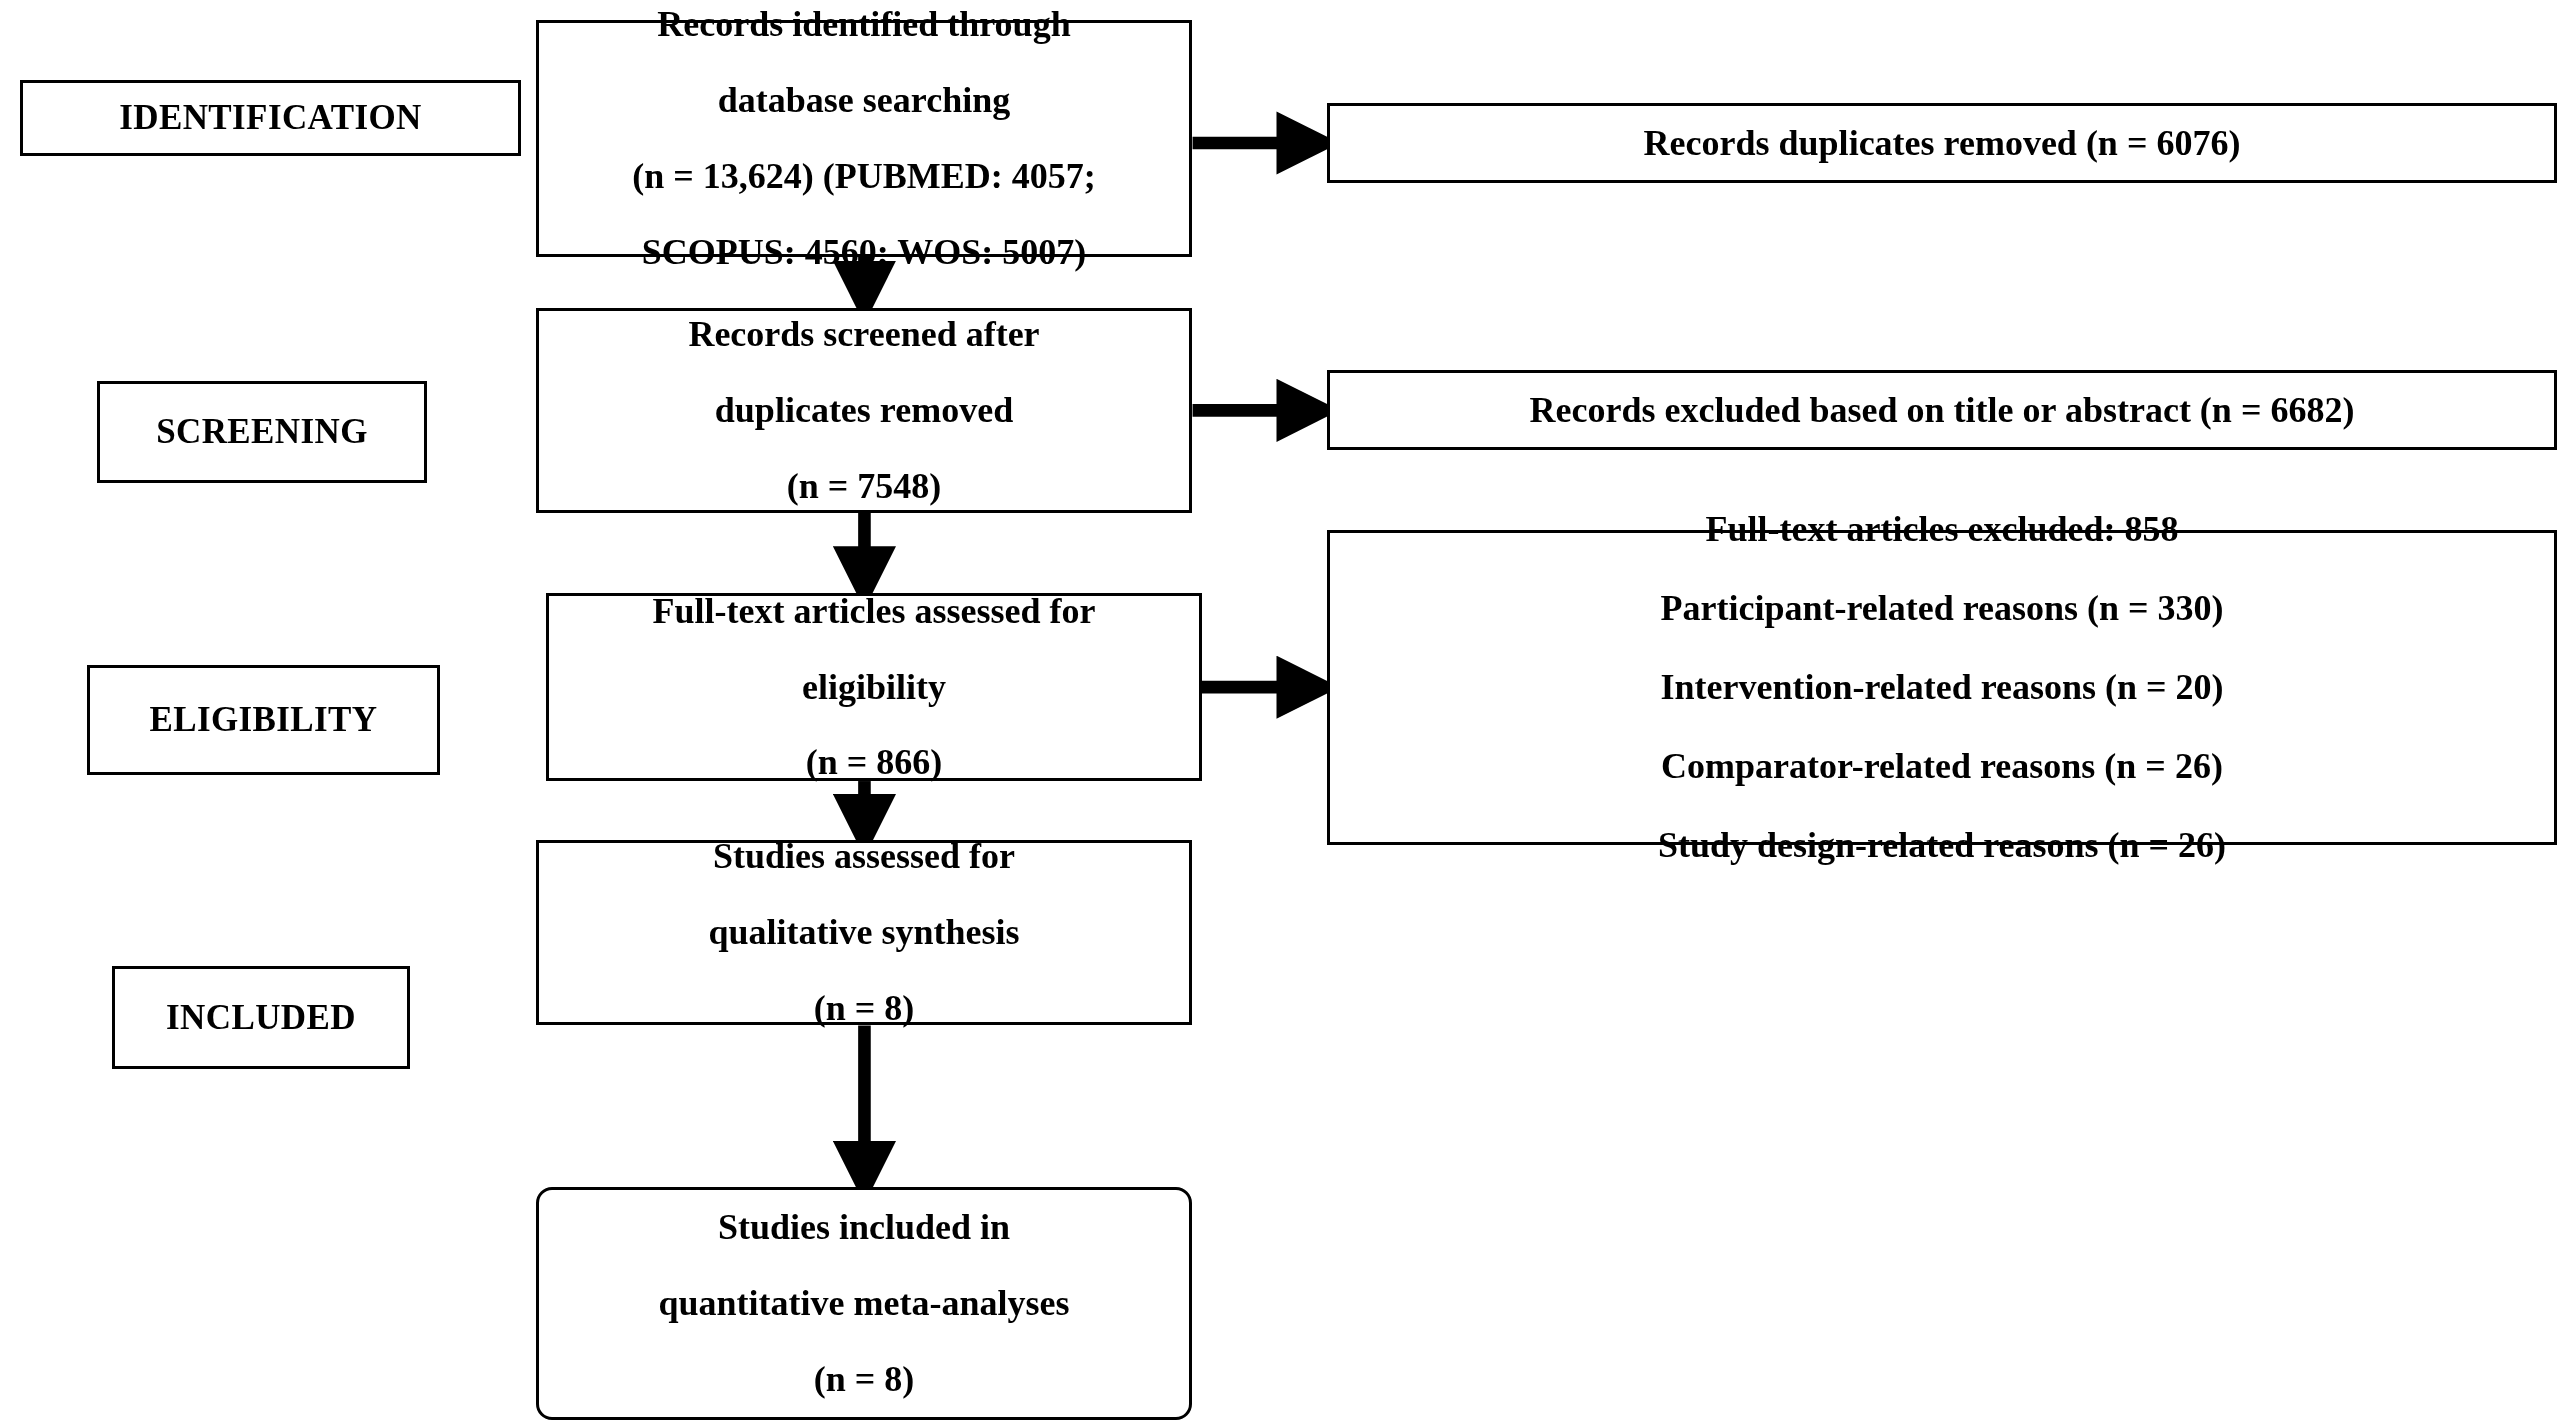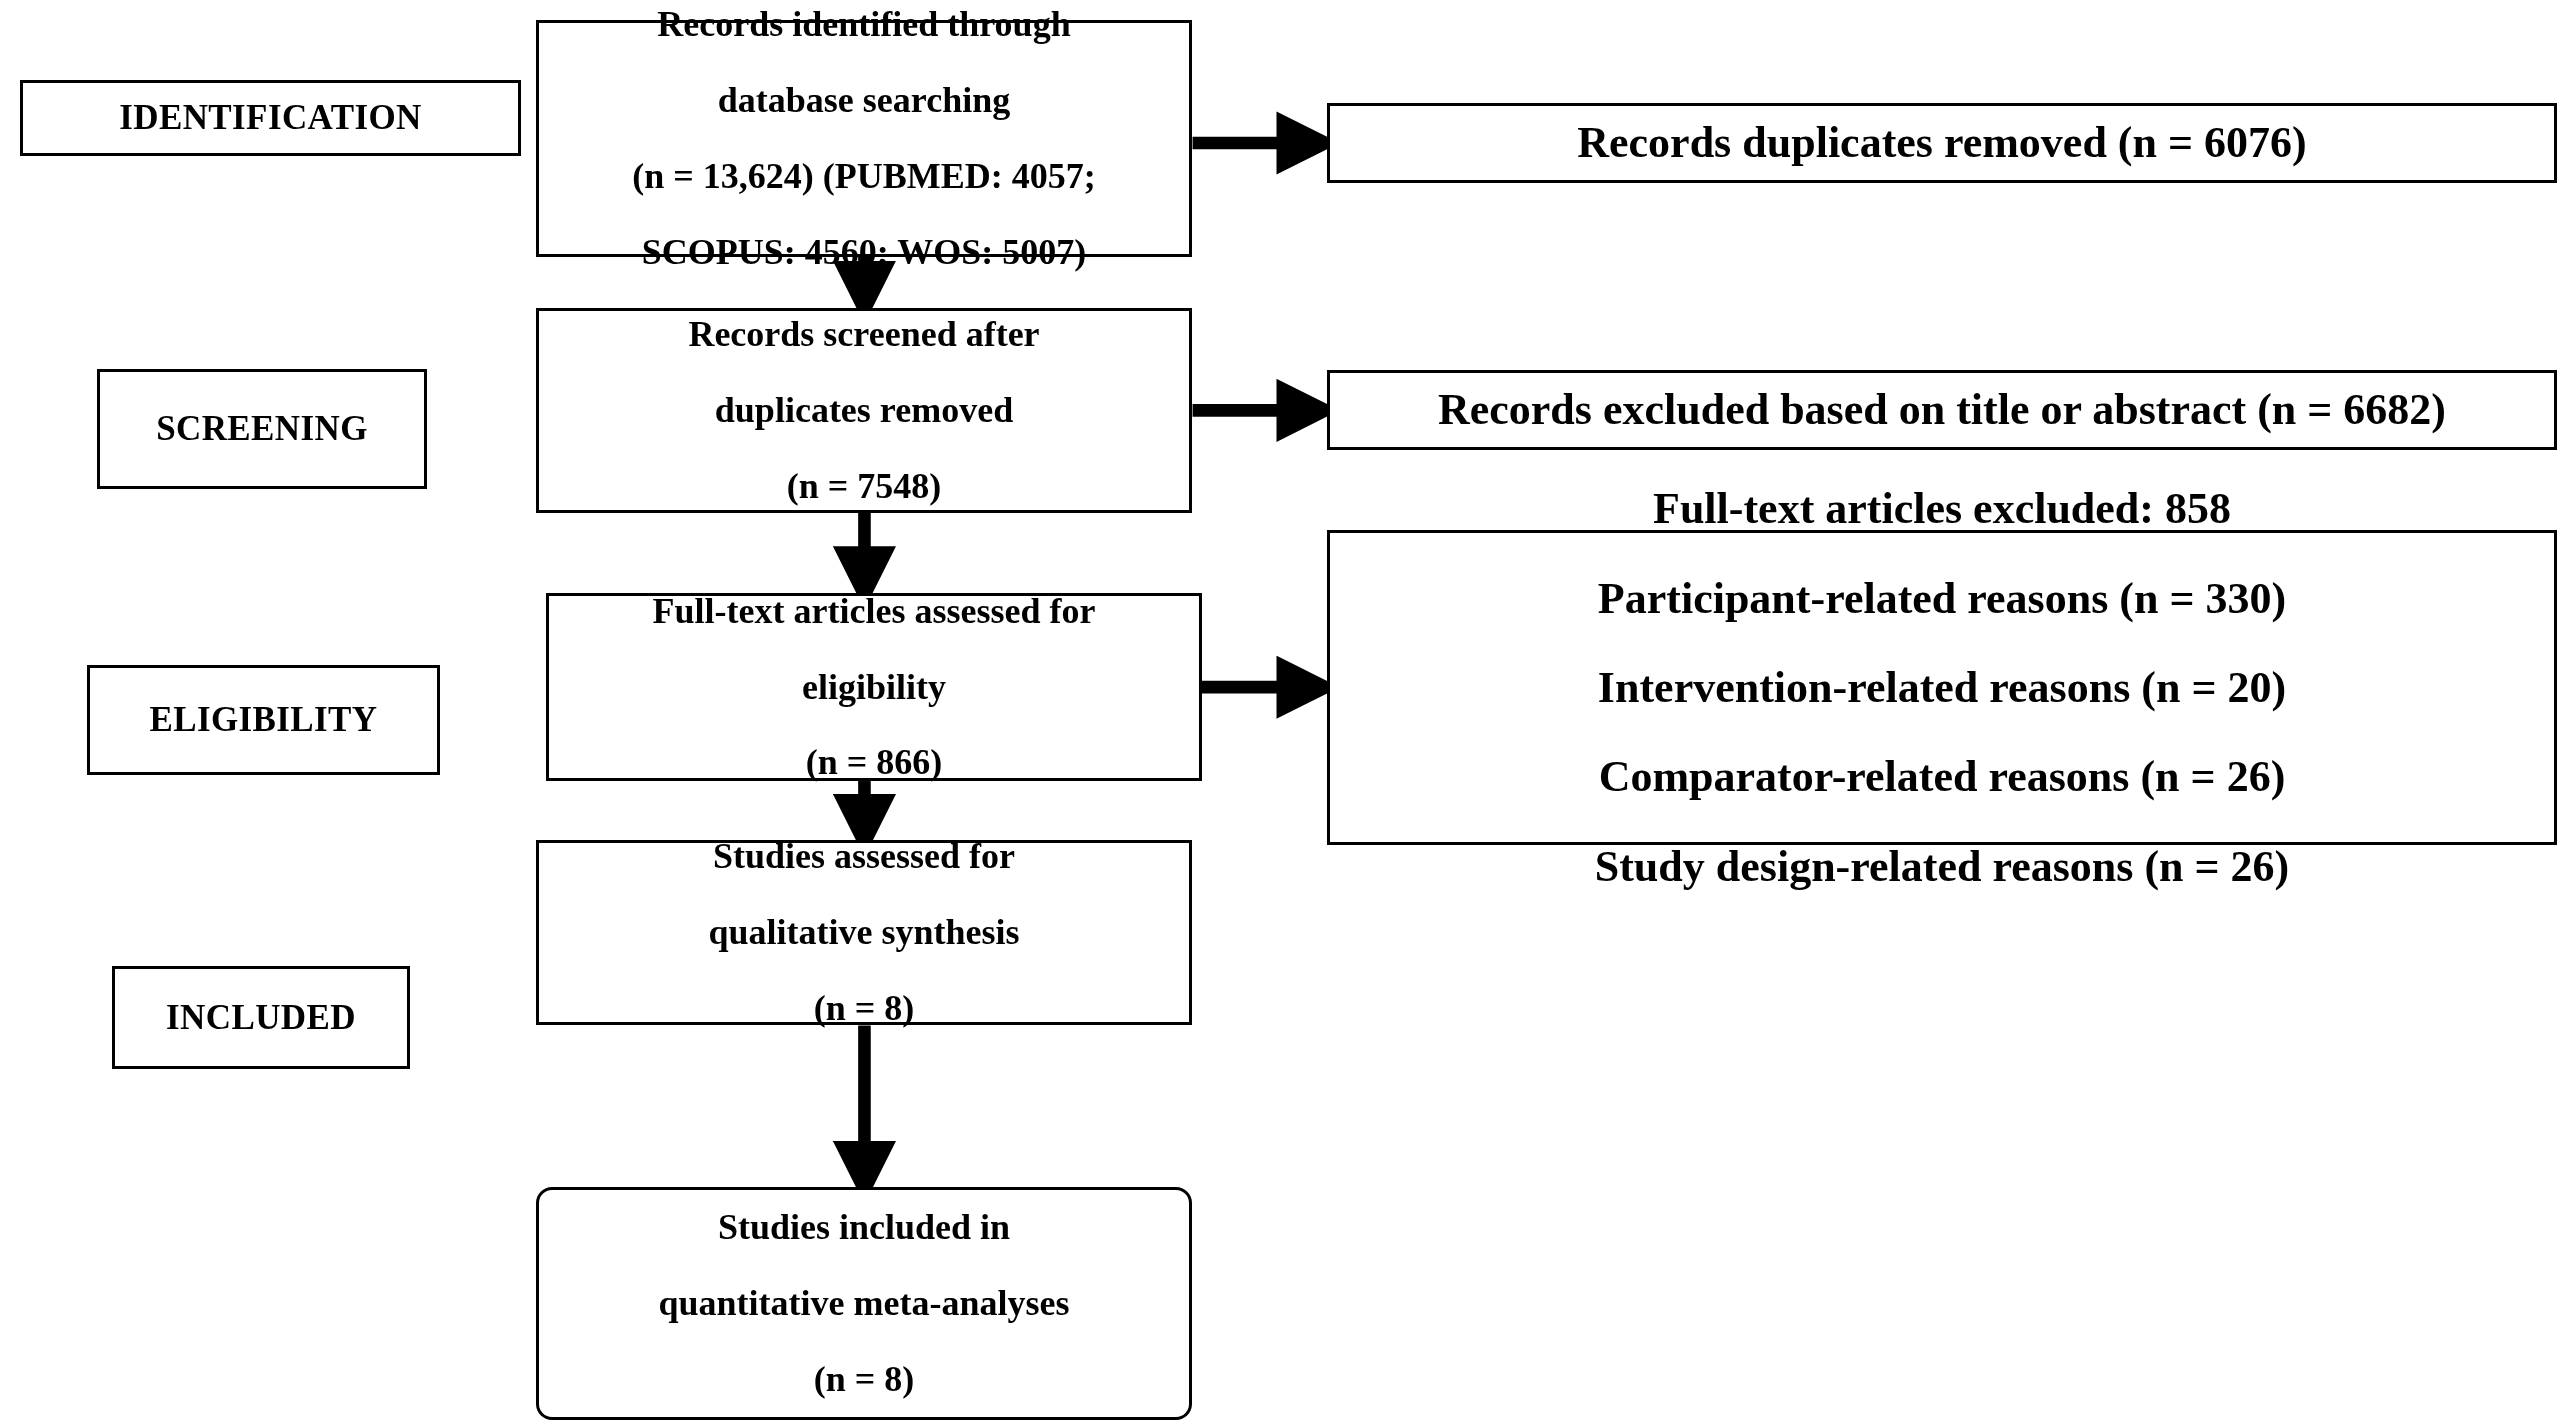--- a/index.html
+++ b/index.html
@@ -42,21 +42,21 @@
   }
   .stage-label {
     font-size: 35px;
     letter-spacing: 0.4px;
     border-width: 3.2px;
   }
   .flow-box {
     font-size: 36px;
   }
   .side-box {
-    font-size: 44px;
+    font-size: 36px;
   }
   .box .line {
     display: block;
     white-space: nowrap;
   }
   .side-list .line {
     margin: 1.6px 0;
   }
 </style>
 </head>
@@ -83,21 +83,21 @@
 
     <line x1="1096" y1="990" x2="1096" y2="1048" stroke="#000000" stroke-width="16" marker-end="url(#arrowhead)"></line>
 
     <line x1="1096" y1="1300" x2="1096" y2="1488" stroke="#000000" stroke-width="16" marker-end="url(#arrowhead)"></line>
   </svg>
 
   <div class="box stage-label" style="left:20px; top:80px; width:501px; height:76px;">
     <span class="line">IDENTIFICATION</span>
   </div>
 
-  <div class="box stage-label" style="left:97px; top:369px; width:330px; height:120px;">
+  <div class="box stage-label" style="left:97px; top:381px; width:330px; height:102px;">
     <span class="line">SCREENING</span>
   </div>
 
   <div class="box stage-label" style="left:87px; top:665px; width:353px; height:110px;">
     <span class="line">ELIGIBILITY</span>
   </div>
 
   <div class="box stage-label" style="left:112px; top:966px; width:298px; height:103px;">
     <span class="line">INCLUDED</span>
   </div>

